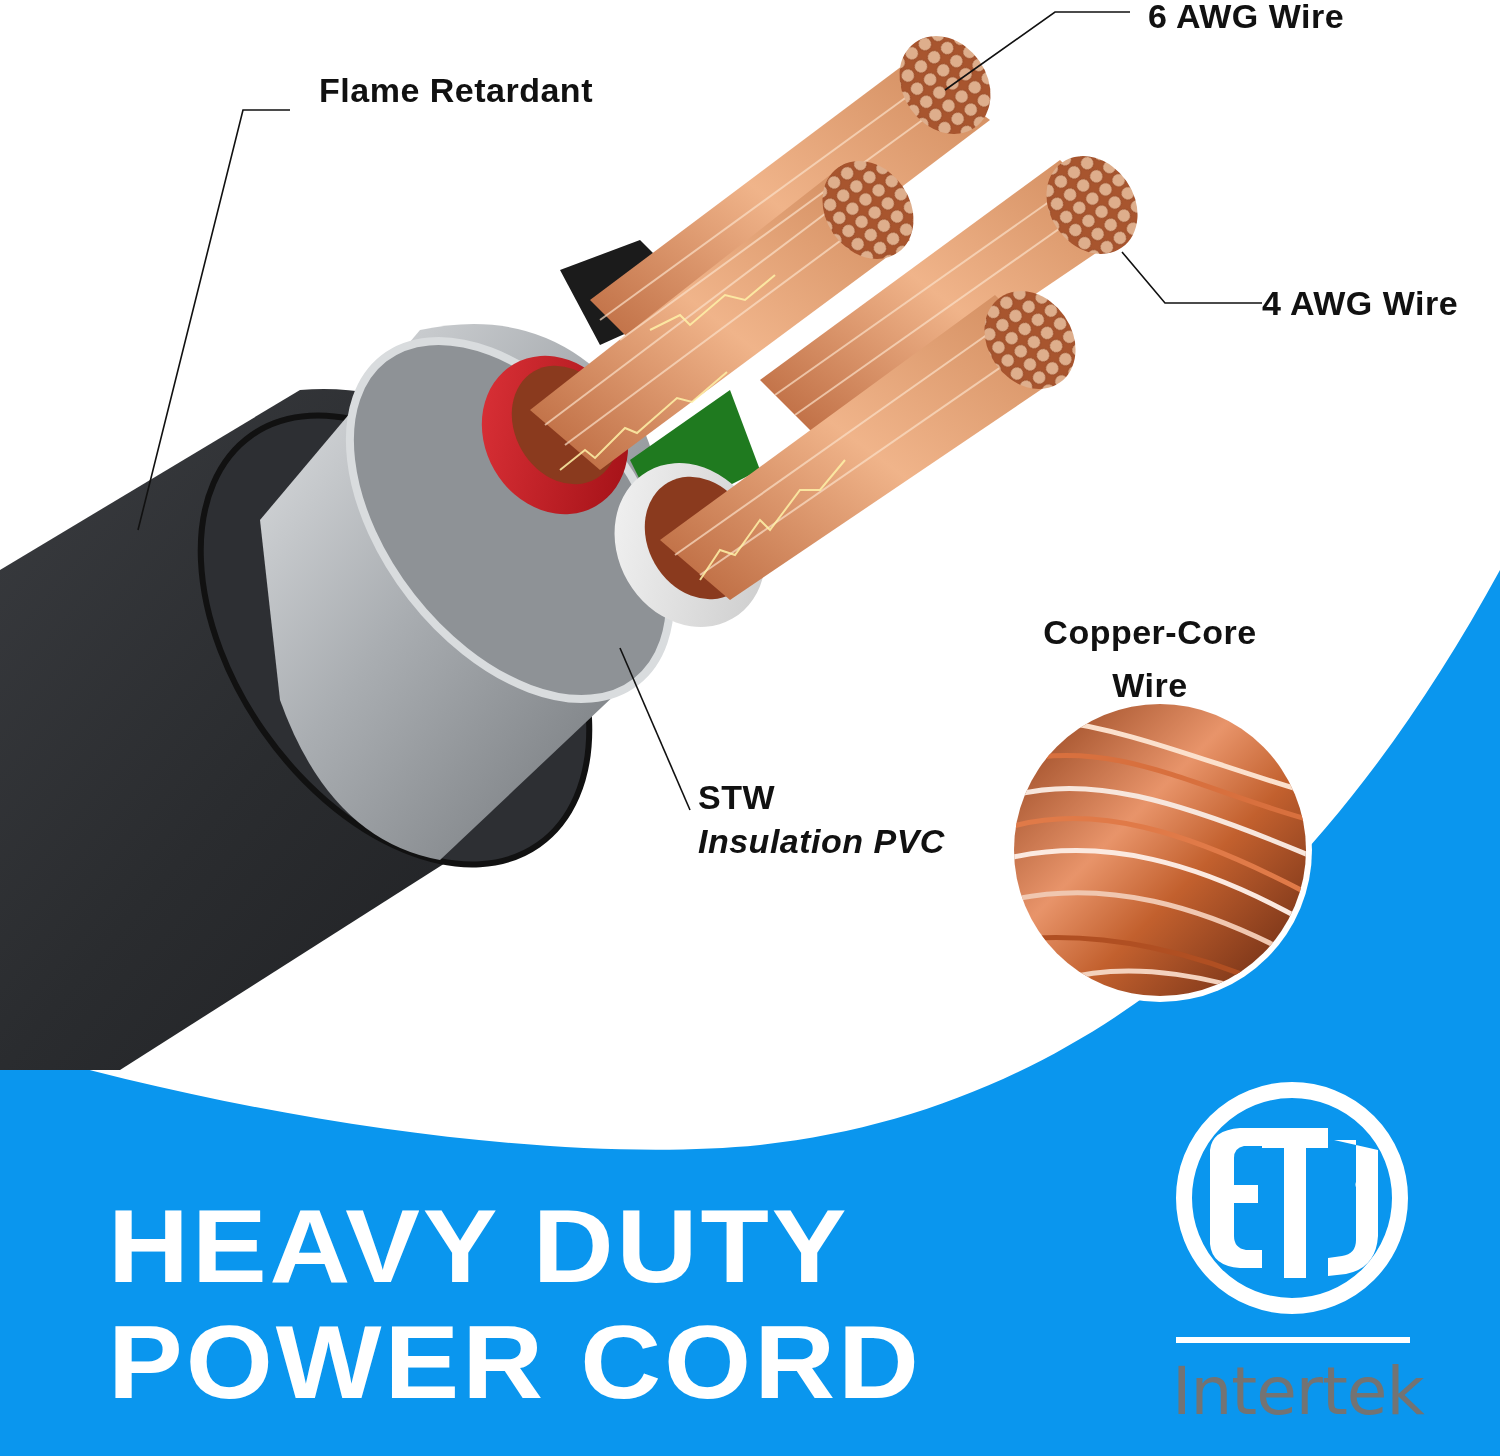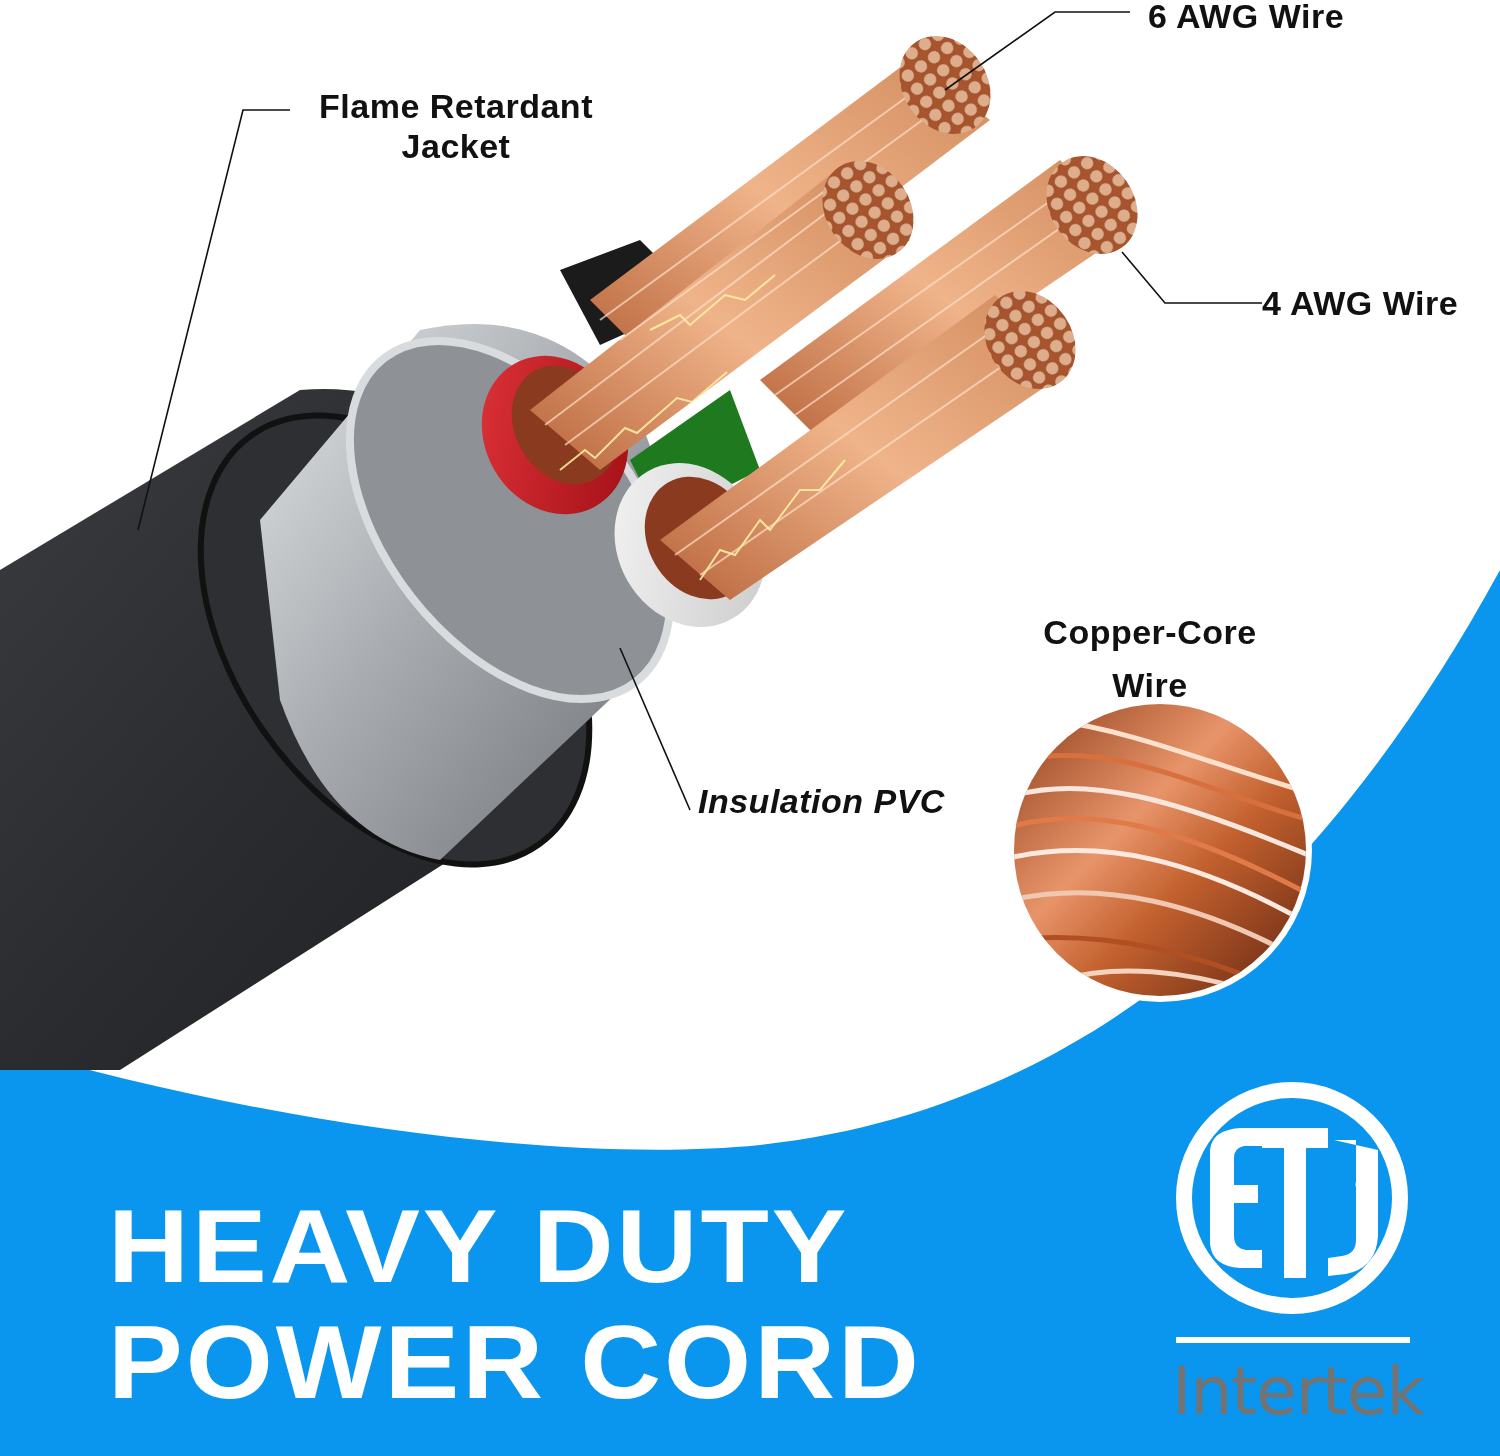--- a/index.html
+++ b/index.html
@@ -131,30 +131,30 @@
         <path d="M1000,860 C1100,835 1200,860 1320,930" stroke="#fbe9e0"></path>
         <path d="M1020,760 C1120,740 1200,790 1310,820" stroke="#d8703e"></path>
         <path d="M1010,900 C1100,880 1200,900 1320,970" stroke="#f0c7b0"></path>
         <path d="M1050,720 C1130,730 1200,760 1300,790" stroke="#fbe0cc"></path>
         <path d="M1010,940 C1100,930 1200,950 1300,1000" stroke="#b04f22"></path>
         <path d="M1060,980 C1130,960 1220,975 1300,1010" stroke="#f3d2be"></path>
       </g>
     </g>
   </svg>
 
-  <div class="label center" style="left:296px; top:70px; width:320px;margin-top:16px;">
+  <div class="label center" style="left:296px; top:70px; width:320px;">
     <div>Flame Retardant</div>
-    <div>Jacket</div>
   </div>
 
   <div class="label" style="left:1148px; top:-4px;">6 AWG Wire</div>
 
   <div class="label" style="left:1262px; top:283px;">4 AWG Wire</div>
 
   <div class="label" style="left:698px; top:777px;">
+    <div>STW</div>
     <div style="margin-top:4px;font-style:italic;">Insulation PVC</div>
   </div>
 
   <div class="label center" style="left:1010px; top:612px; width:280px;">
     <div>Copper-Core</div>
     <div style="margin-top:13px;">Wire</div>
   </div>
 
   <div class="headline" style="top:1196px;">HEAVY DUTY</div>
   <div class="headline" style="top:1312px;">POWER CORD</div>

